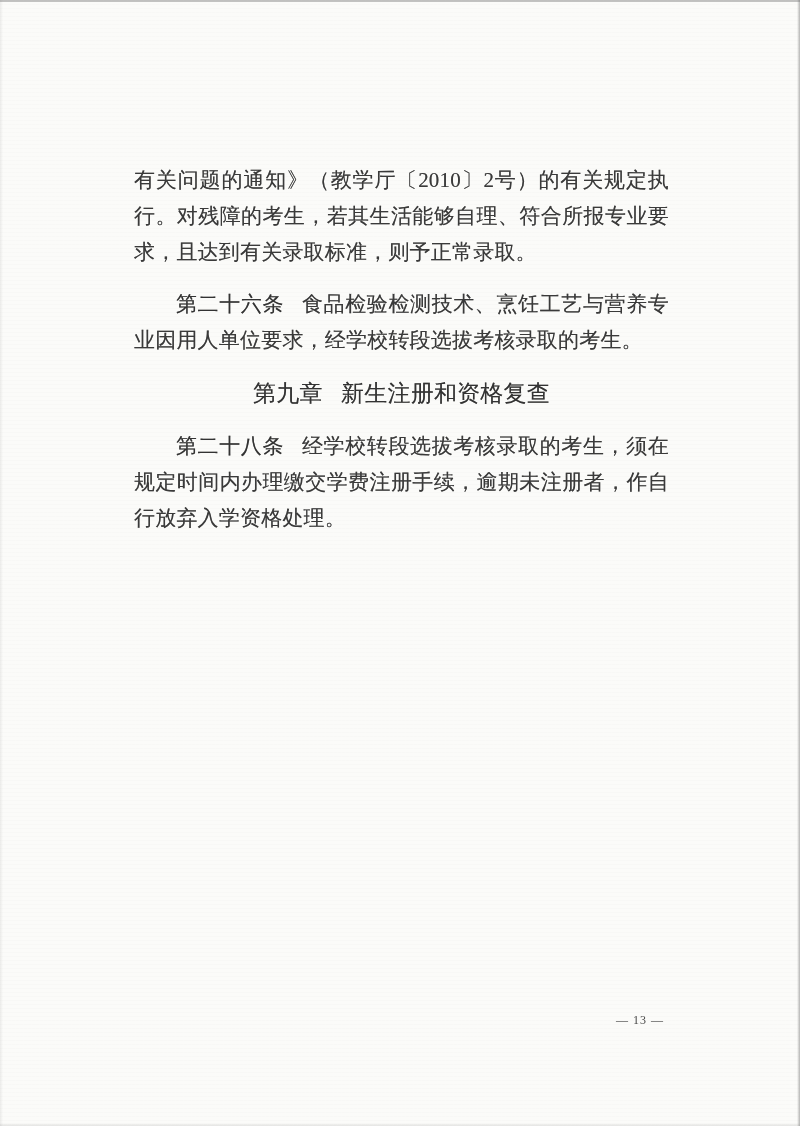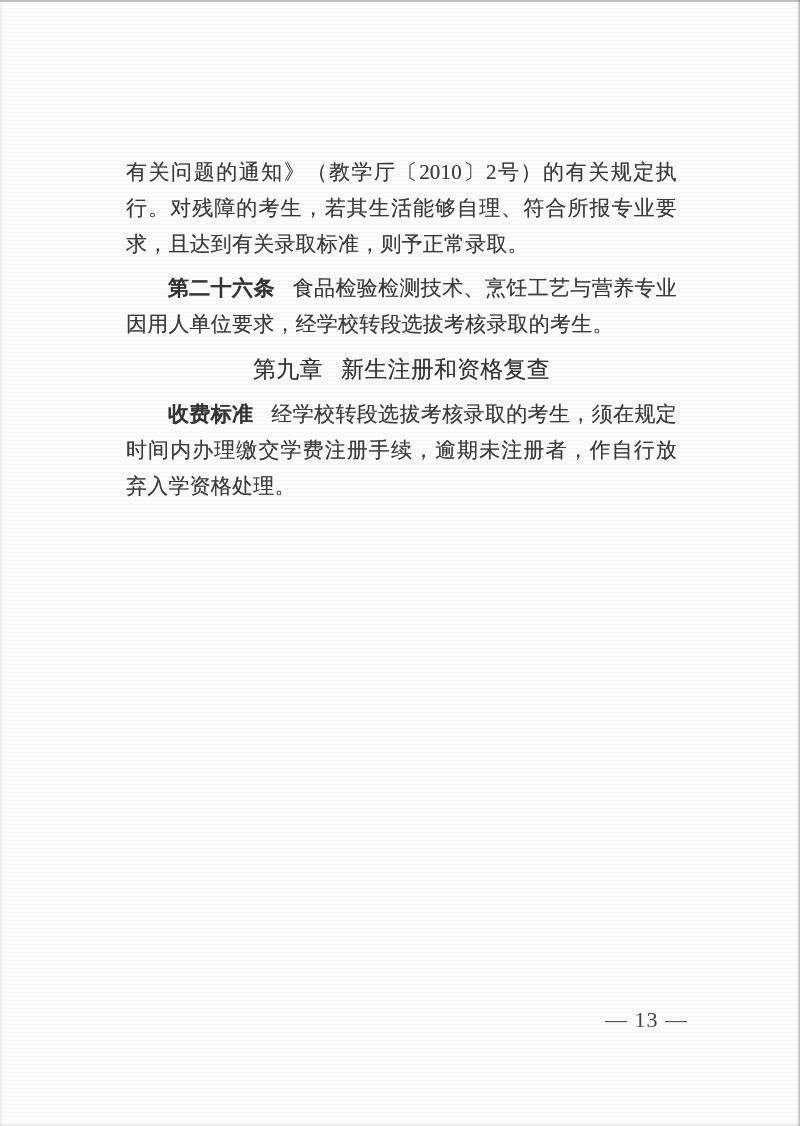--- a/index.html
+++ b/index.html
@@ -56,50 +56,50 @@
     top: 146px;
     width: 567px;
     font-size: 21px;
     line-height: 36px;
     text-align: justify;
     text-justify: inter-character;
     letter-spacing: 0.2px;
     text-shadow: 0 0 0.5px rgba(58,58,58,0.55);
   }
   .para {
-    margin: 8px;
+    margin: 16px;
     text-indent: 2em;
   }
   .para.no-indent {
     text-indent: 0;
   }
   .term {
-    font-weight: bold;
+    font-weight: normal;
     font-family: "Liberation Sans", "DejaVu Sans", sans-serif;
     margin-right: 0.85em;
     color: #333333;
   }
   .chapter {
     margin: 6px 0 7px 0;
     text-indent: 0;
     text-align: center;
     font-size: 23px;
     line-height: 38px;
     font-weight: normal;
     font-family: "Liberation Sans", "DejaVu Sans", sans-serif;
     color: #333333;
   }
   .chapter .chapter-title {
     margin-left: 0.8em;
   }
   .page-number {
     position: absolute;
     top: 1008px;
-    right: 112px;
-    font-size: 22px;
+    right: 136px;
+    font-size: 12px;
     line-height: 24px;
     letter-spacing: 1px;
     color: #474747;
   }
 </style>
 </head>
 <body>
 
 <div class="page">
 
@@ -110,21 +110,21 @@
 
   <section class="body-text">
 
     <p class="para no-indent"><span>有关问题的通知》（教学厅〔2010〕2号）的有关规定执行。对残障的考生，若其生活能够自理、符合所报专业要求，且达到有关录取标准，则予正常录取。</span></p>
 
     <p class="para"><span class="term">第二十六条</span><span>食品检验检测技术、烹饪工艺与营养专业因用人单位要求，经学校转段选拔考核录取的考生。</span></p>
 
 
     <h2 class="chapter"><span>第九章</span><span class="chapter-title">新生注册和资格复查</span></h2>
 
-    <p class="para"><span class="term">收费标准</span><span>经学校转段选拔考核录取的考生，须在规定时间内办理缴交学费注册手续，逾期未注册者，作自行放弃入学资格处理。</span></p>
+    <p class="para"><span class="term">第二十八条</span><span>经学校转段选拔考核录取的考生，须在规定时间内办理缴交学费注册手续，逾期未注册者，作自行放弃入学资格处理。</span></p>
 
 
 
 
   </section>
 
   <div class="page-number">— 13 —</div>
 
 </div>
 

